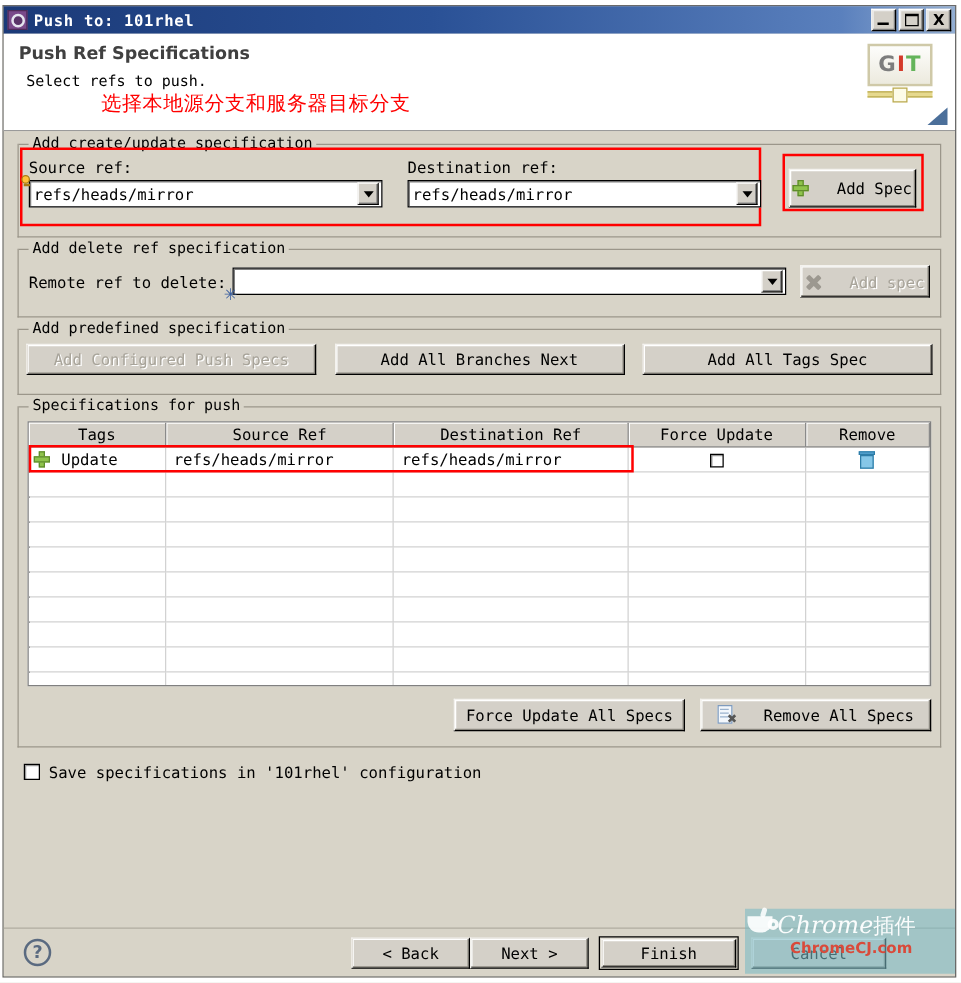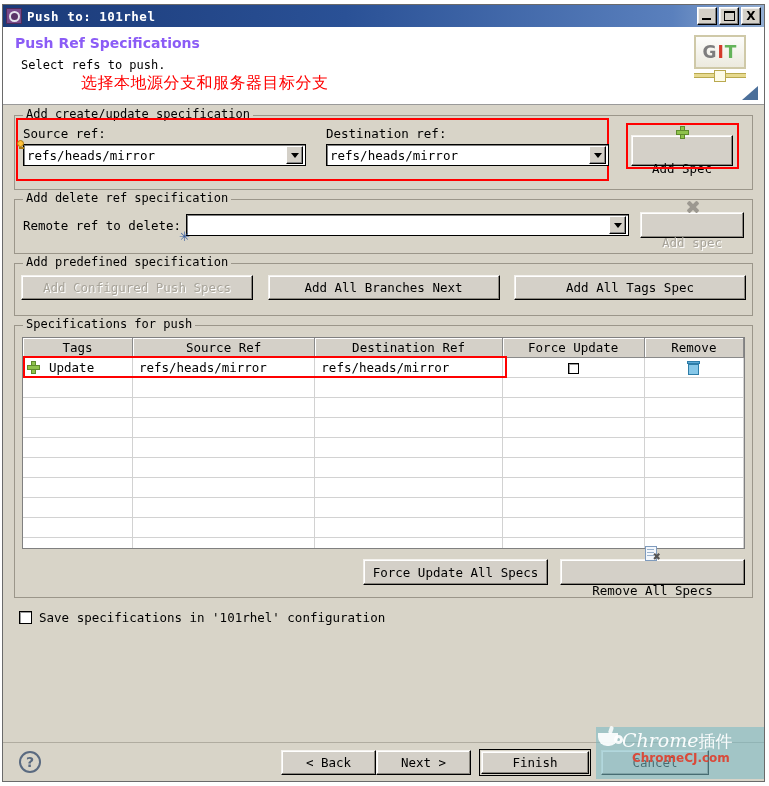--- a/index.html
+++ b/index.html
@@ -88,21 +88,21 @@
     border-bottom: 1px solid #9a9a9a;
     padding: 7px 0 4px 0;
     position: relative;
     height: 78px;
     box-sizing: border-box;
   }
   #banner .b-title {
     font-family: "DejaVu Sans", "Liberation Sans", sans-serif;
     font-weight: bold;
     font-size: 14px;
-    color: #8b5cf6;
+    color: #404040;
     margin: 1px 0 0 12px;
   }
   #banner .b-sub {
     font-family: "DejaVu Sans Mono", "Liberation Mono", monospace;
     font-size: 12px;
     color: #000;
     margin: 7px 0 0 18px;
   }
   #banner .b-note {
     font-family: "DejaVu Sans", "Liberation Sans", sans-serif;
@@ -262,21 +262,20 @@
     box-shadow: inset -1px -1px 0 #8a877f, inset 1px 1px 0 #ffffff;
     box-sizing: border-box;
     font-family: "DejaVu Sans Mono", "Liberation Mono", monospace;
     font-size: 12.5px;
     color: #000;
     display: flex; align-items: center; justify-content: center;
     gap: 22px;
     cursor: pointer;
     user-select: none;
     white-space: nowrap;
-    flex-direction: column;
   }
   .btn.disabled { color: #a8a49a; text-shadow: 1px 1px 0 #ffffff; cursor: default; }
 
   .plus-icon { position: relative; width: 13px; height: 13px; flex: 0 0 13px; }
   .plus-icon::before, .plus-icon::after {
     content:''; position:absolute; background:#8fc34c; border:1px solid #5f8b2c; box-sizing:border-box;
   }
   .plus-icon::before { left:4px; top:0; width:5px; height:13px; }
   .plus-icon::after  { left:0; top:4px; width:13px; height:5px; }
 

